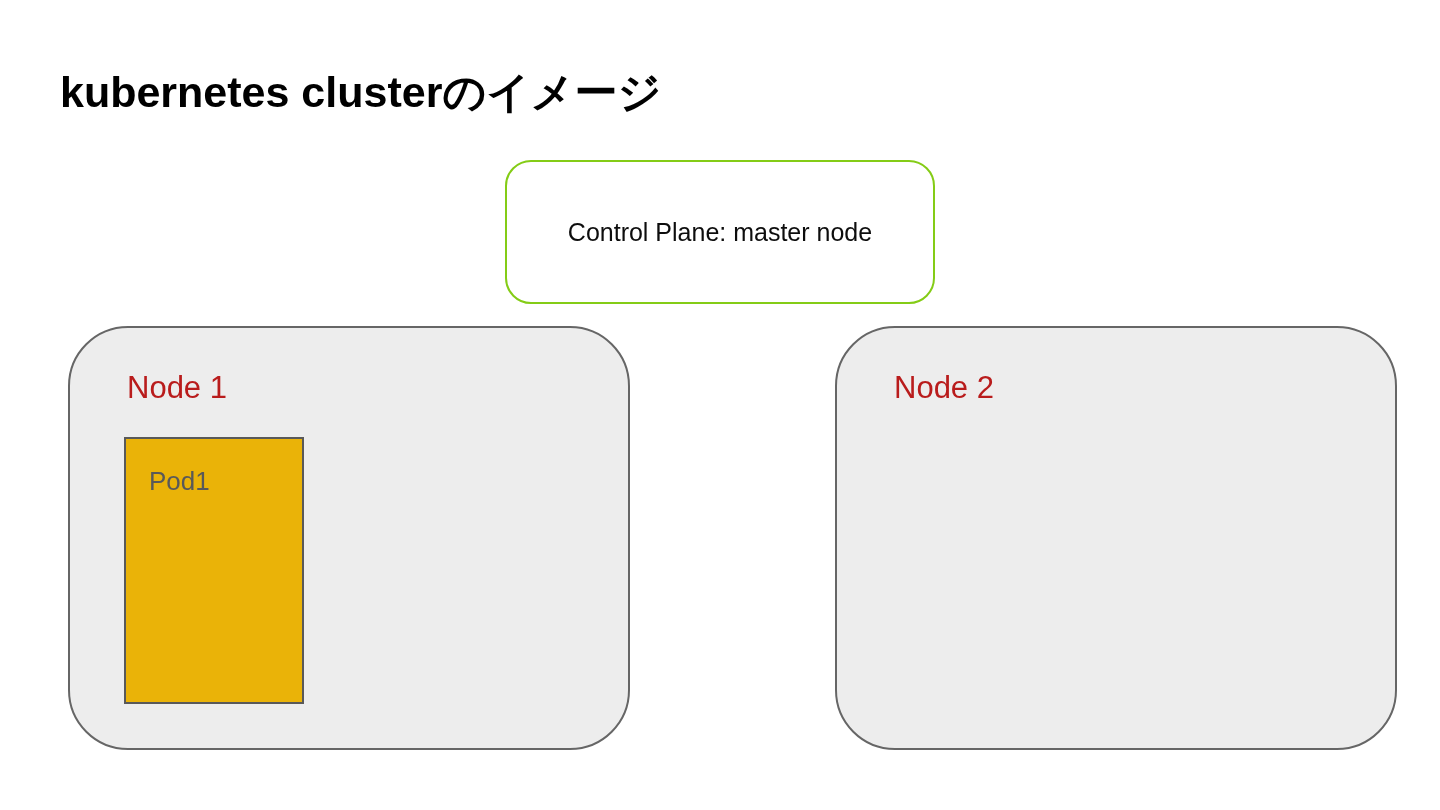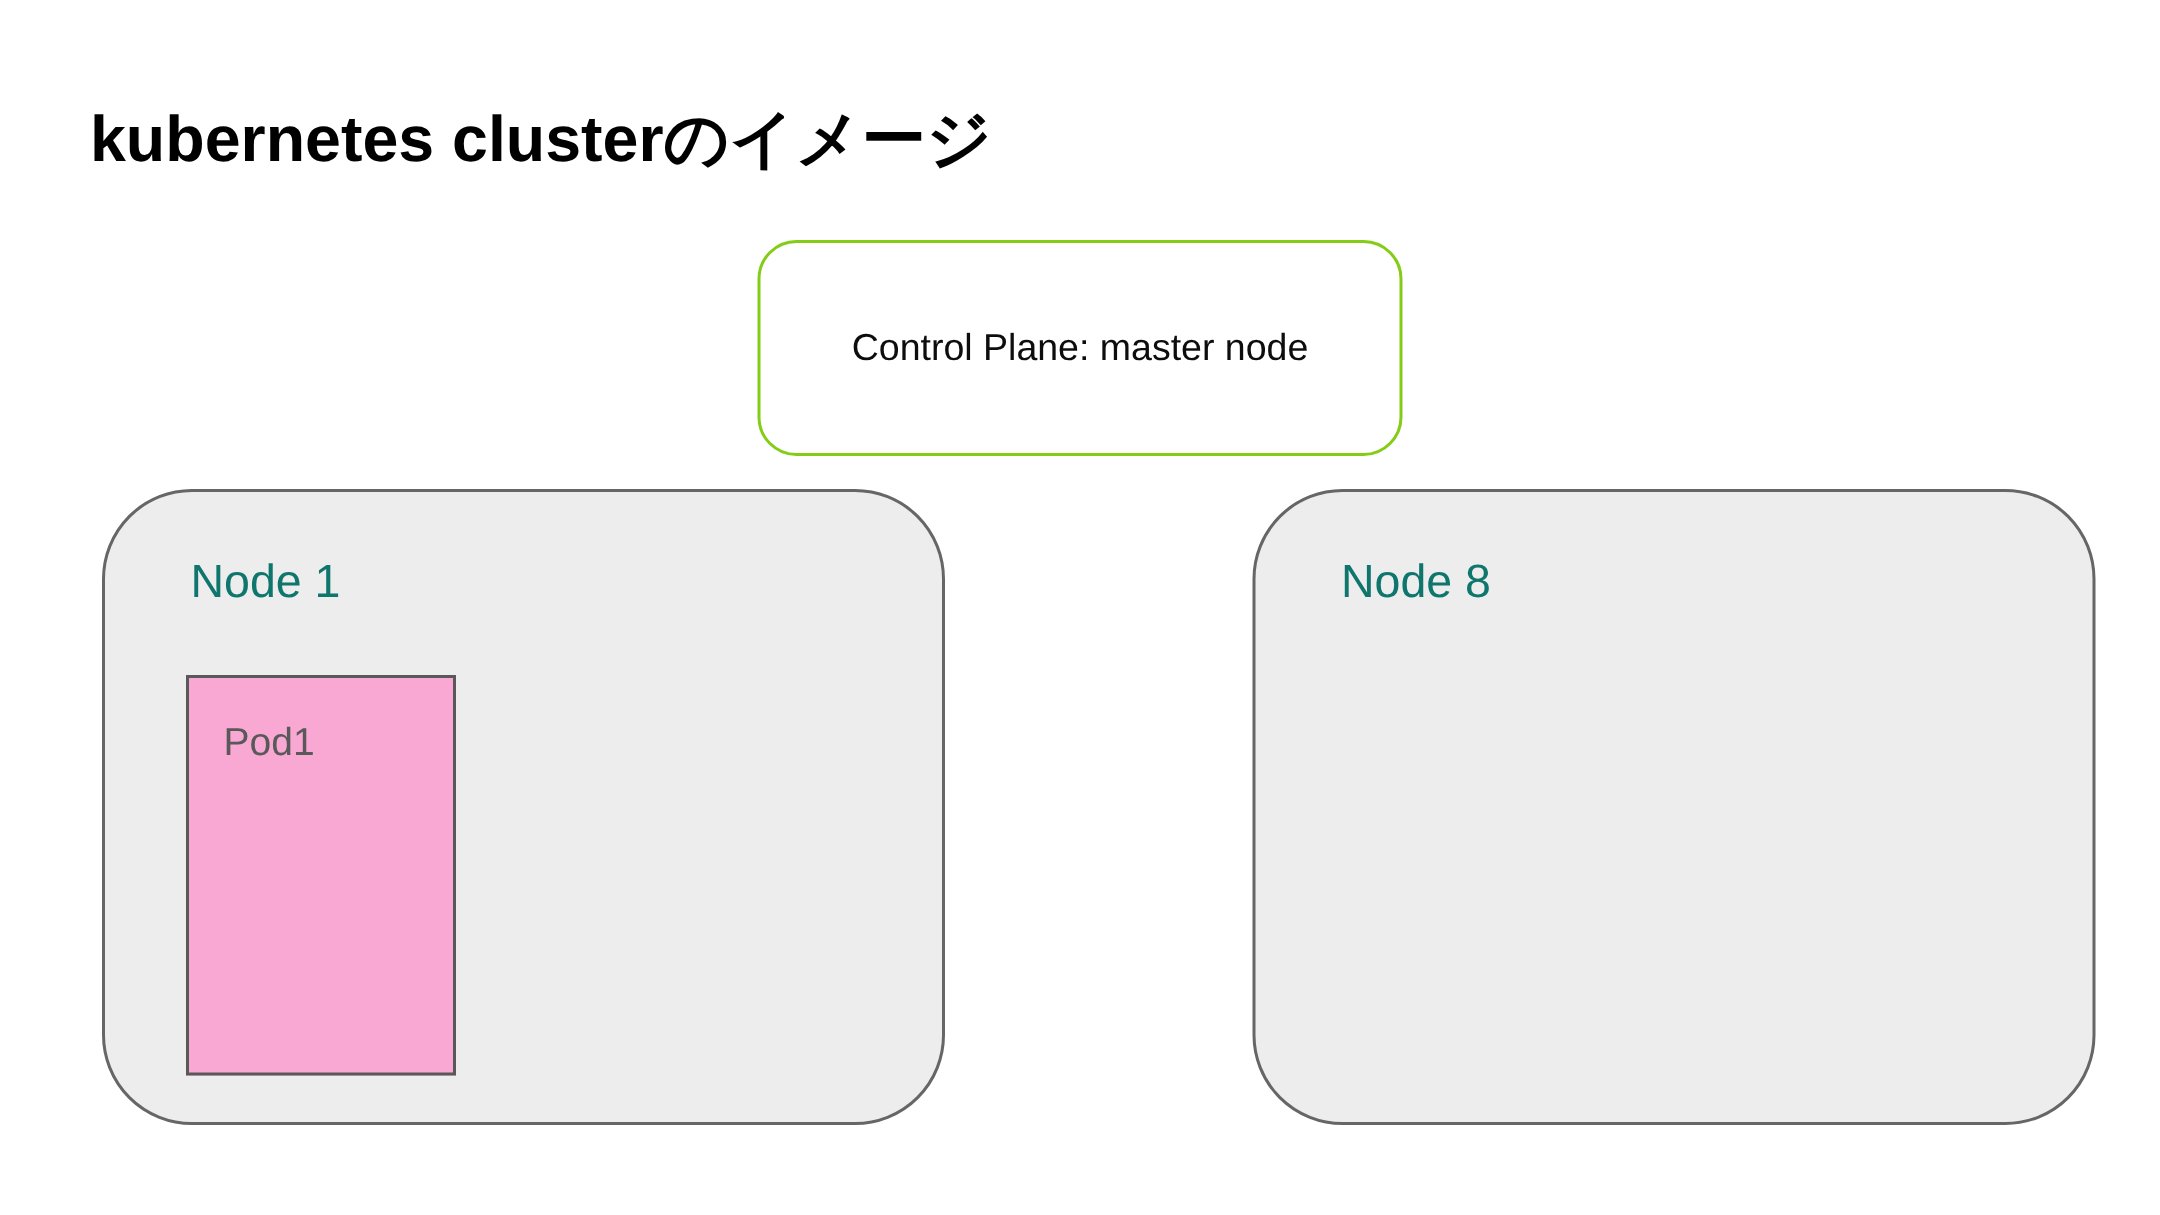--- a/index.html
+++ b/index.html
@@ -61,30 +61,30 @@
     border: 2px solid #666666;
     border-radius: 60px;
   }
   .node.node-1 { left: 68px; }
   .node.node-2 { left: 835px; }
   .node-label {
     position: absolute;
     left: 57px;
     top: 42px;
     font-size: 31px;
-    color: #0f766e;
+    color: #b91c1c;
     white-space: nowrap;
   }
   .pod {
     position: absolute;
     left: 54px;
-    top: 122px;
+    top: 109px;
     width: 176px;
     height: 263px;
-    background: #f9a8d4;
+    background: #eab308;
     border: 2px solid #595959;
   }
   .pod-label {
     position: absolute;
     left: 23px;
     top: 27px;
     font-size: 26px;
     color: #595959;
     white-space: nowrap;
   }
@@ -110,17 +110,17 @@
   </div>
 
   <div class="node node-1">
     <span class="node-label">Node 1</span>
     <div class="pod">
       <span class="pod-label">Pod1</span>
     </div>
   </div>
 
   <div class="node node-2">
-    <span class="node-label">Node 8</span>
+    <span class="node-label">Node 2</span>
   </div>
 
 
 </div>
 
 </body></html>

